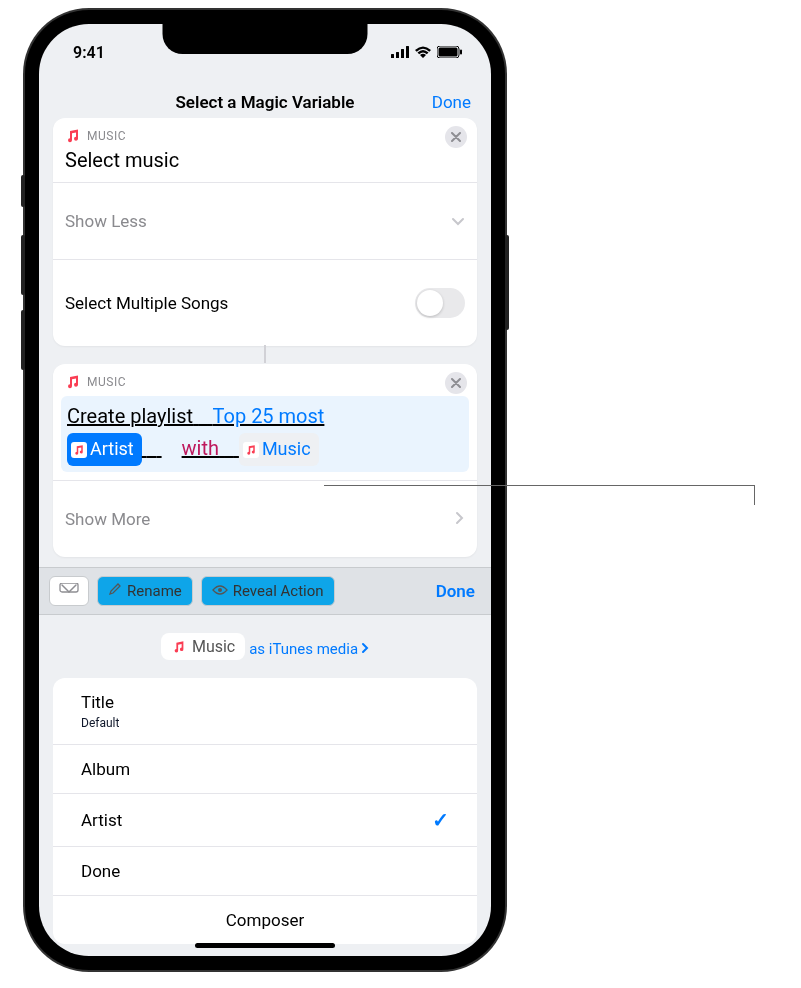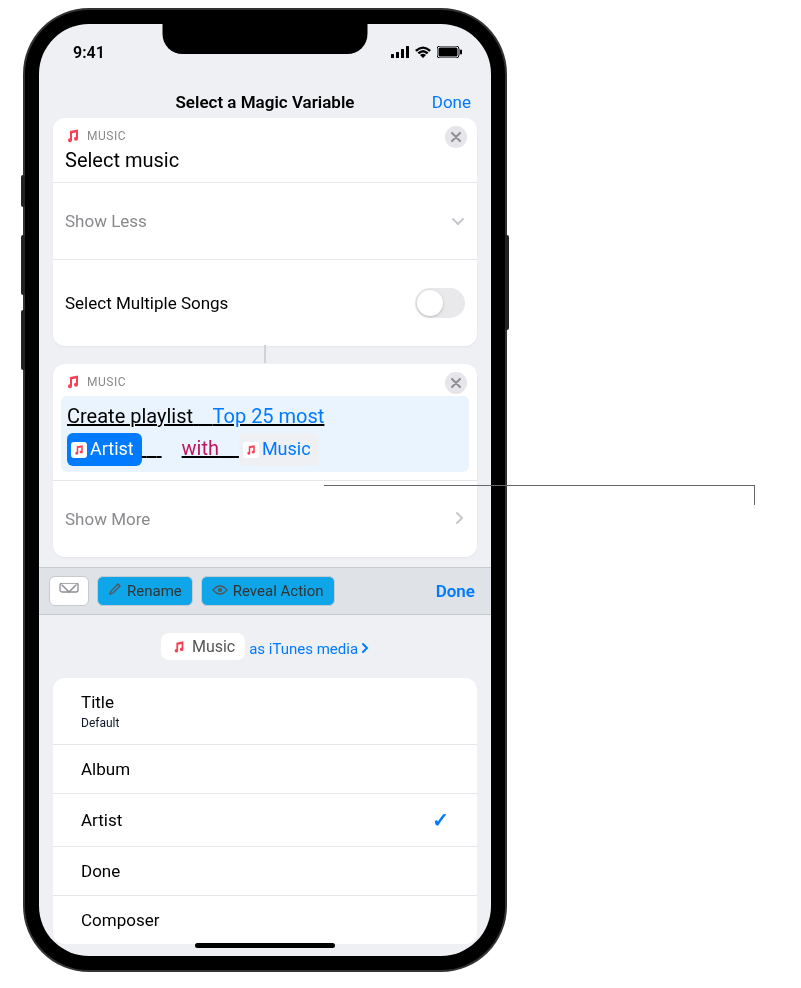--- a/index.html
+++ b/index.html
@@ -460,21 +460,21 @@
       <div class="list-row">
         <span>Album</span>
       </div>
       <div class="list-row">
         <span>Artist</span>
         <span class="check">✓</span>
       </div>
       <div class="list-row">
         <span>Done</span>
       </div>
-      <div class="list-row" style="border-bottom:none;">
+      <div class="list-row" style="border-bottom:none;justify-content:center;">
         <span>Composer</span>
       </div>
     </div>
 
     <div class="home-ind"></div>
   </div>
 </div>
 
 <div class="callout-line"></div>
 

